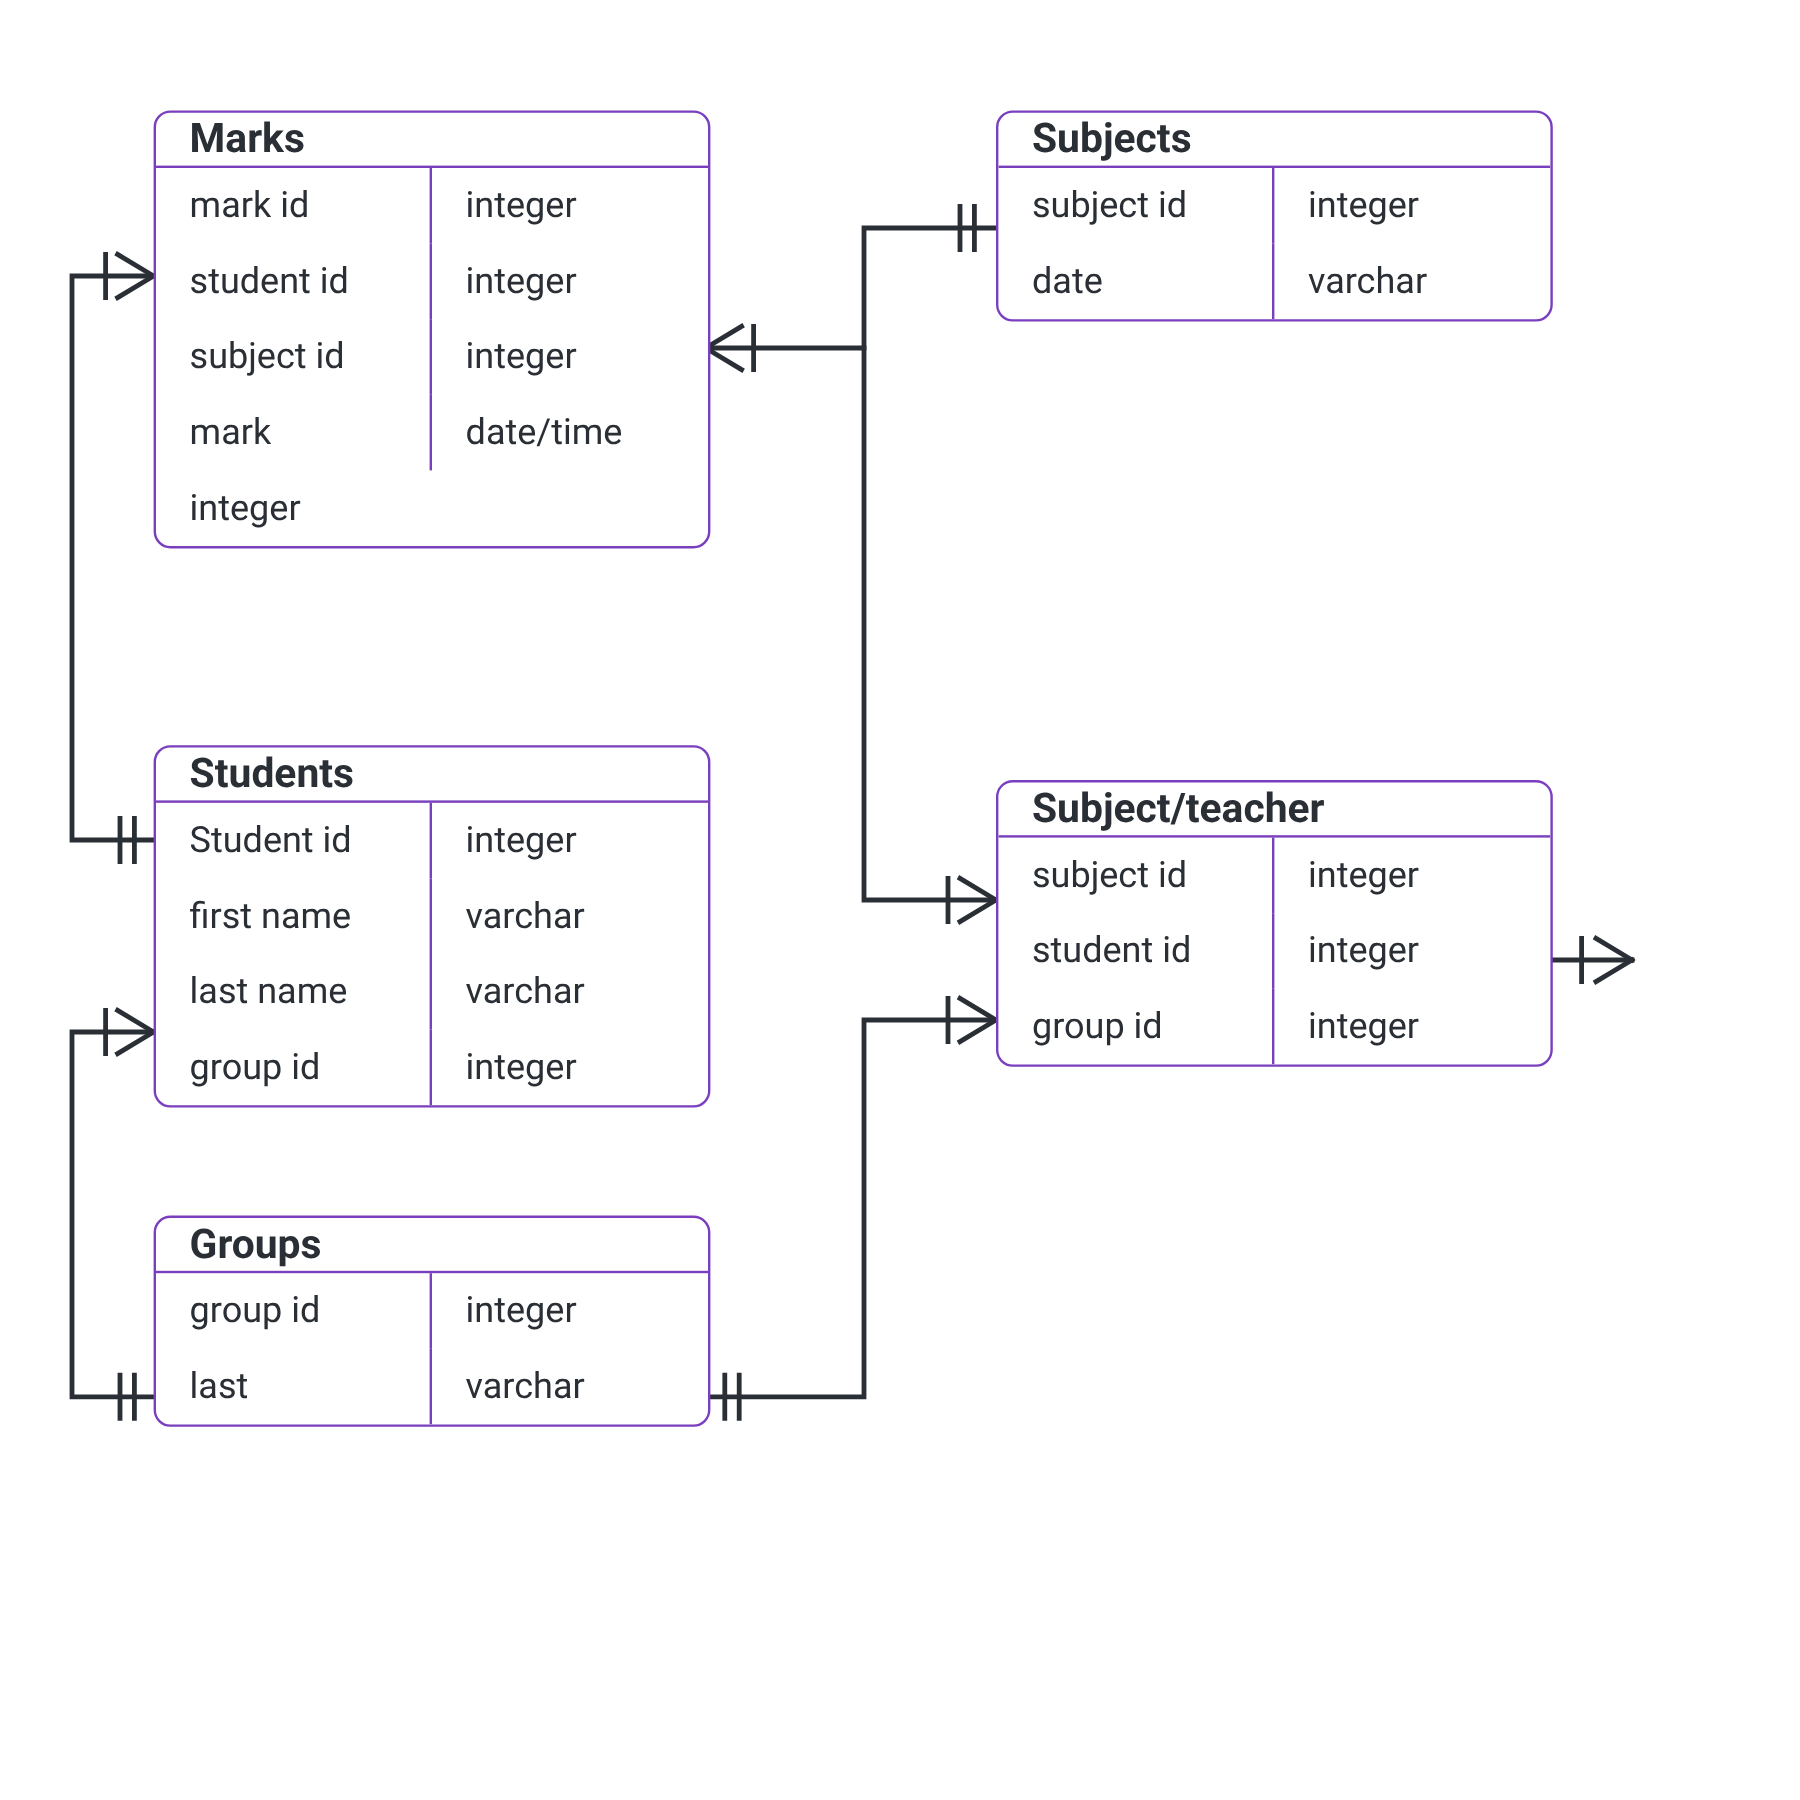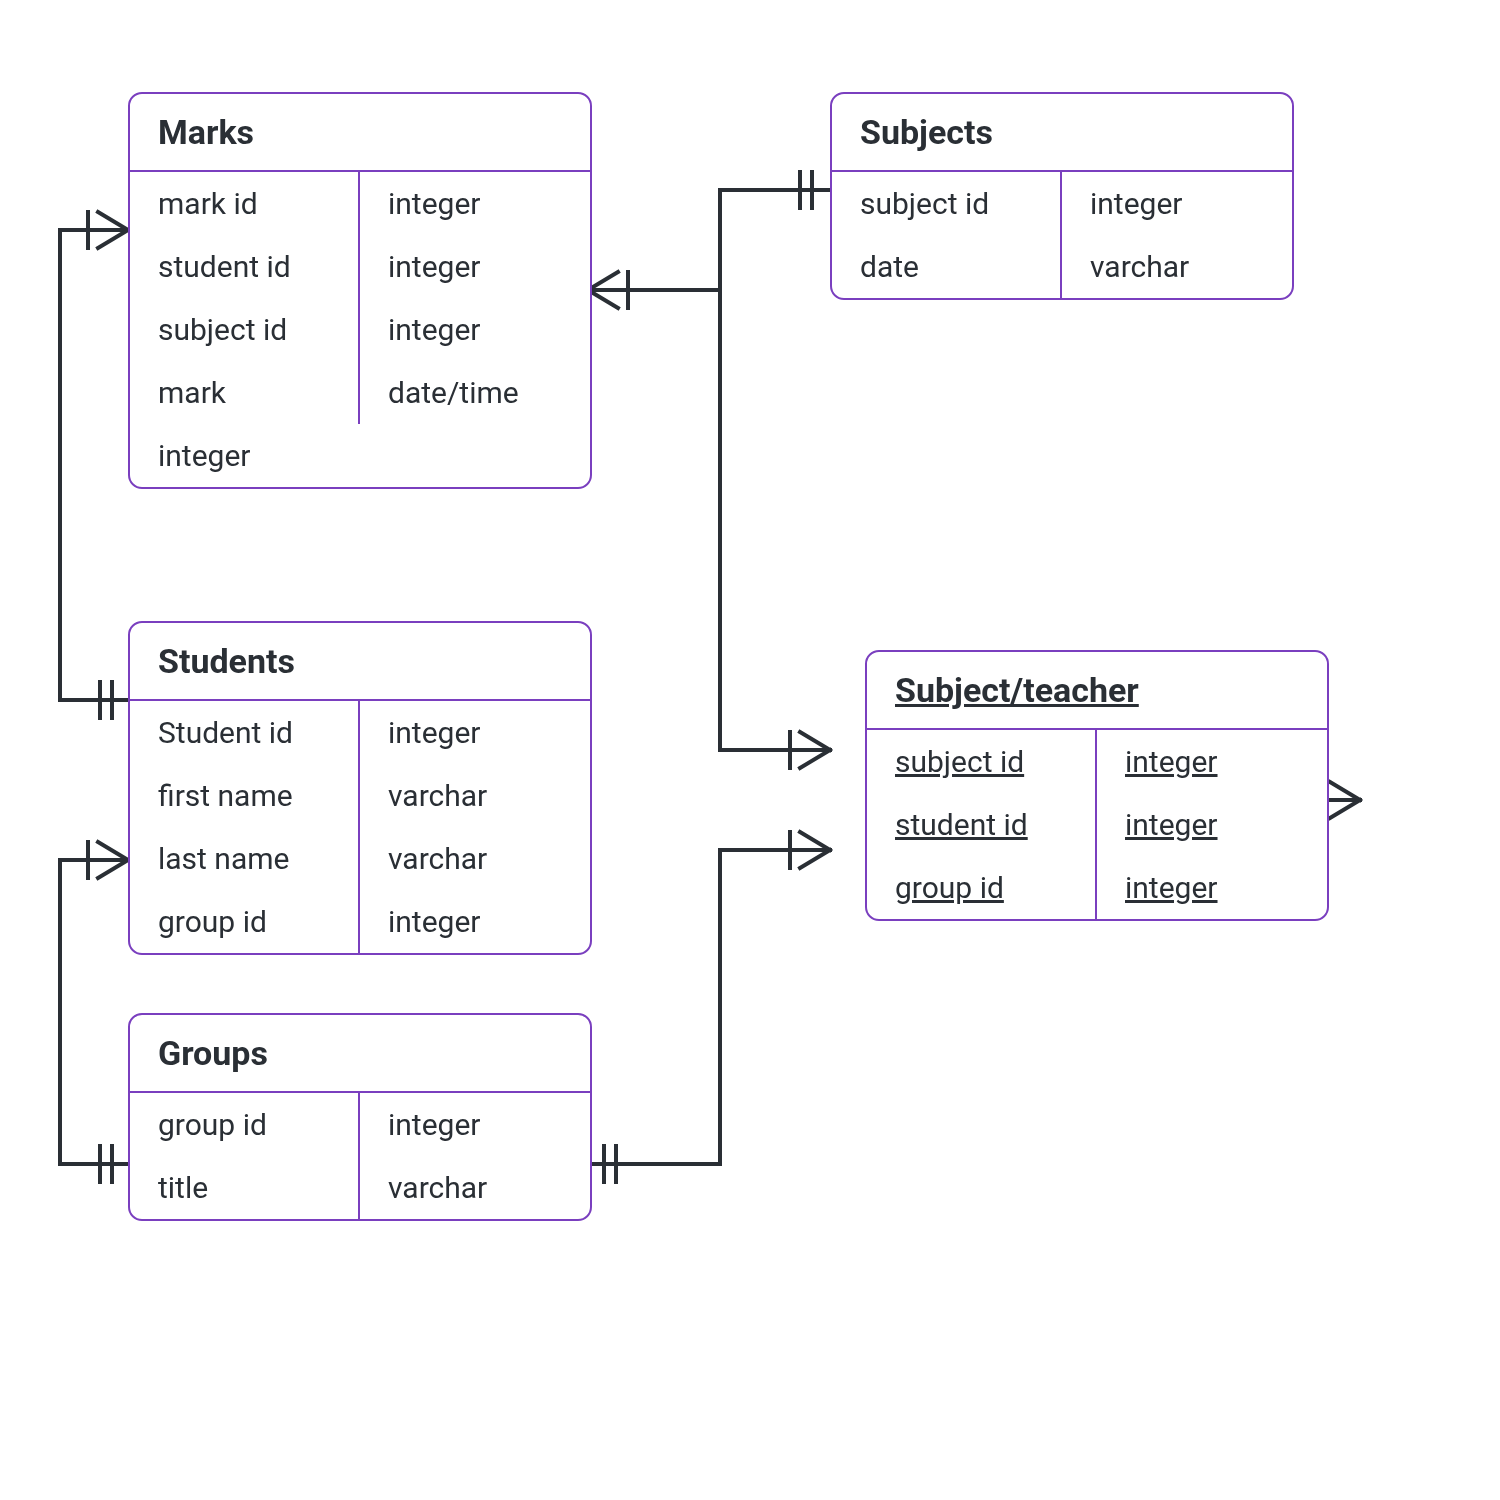--- a/index.html
+++ b/index.html
@@ -1,19 +1,19 @@
 <!DOCTYPE html>
 <html><head>
 <meta charset="utf-8">
 <style>
   html,body{margin:0;padding:0;background:#fff;width:1500px;height:1500px;font-family:"Segoe UI",Roboto,Helvetica,Arial,sans-serif;color:#2a2f35;}
   .canvas{position:relative;width:1500px;height:1500px;}
   svg.wires{position:absolute;left:0;top:0;width:1500px;height:1500px;pointer-events:none;}
   .entity{position:absolute;border:2px solid #7a3fbf;border-radius:14px;background:#fff;overflow:hidden;}
-  .entity .title{font-weight:700;font-size:34px;padding:18px 28px;color:#2a2f35;border-bottom:2px solid #7a3fbf;}
+  .entity .title{font-weight:700;font-size:34px;padding:2px 28px;color:#2a2f35;border-bottom:2px solid #7a3fbf;}
   .entity .rows{display:grid;grid-template-columns:1fr 1fr;}
   .entity .cell{font-size:30px;padding:14px 36px 14px 28px;color:#2a2f35;}
   .entity .cell.left{border-right:2px solid #7a3fbf;}
   .wire{stroke:#2a2f35;stroke-width:4;fill:none;stroke-linecap:square;}
 </style>
 </head>
 <body>
 <div class="canvas">
 
 <svg class="wires" viewBox="0 0 1500 1500">
@@ -95,35 +95,35 @@
     <div class="cell">integer</div>
     <div class="cell left">first name</div>
     <div class="cell">varchar</div>
     <div class="cell left">last name</div>
     <div class="cell">varchar</div>
     <div class="cell left">group id</div>
     <div class="cell">integer</div>
   </div>
 </div>
 
-<div class="entity" style="left:865px;top:650px;width:460px;text-decoration:underline;">
+<div class="entity" style="left:830px;top:650px;width:460px;">
   <div class="title">Subject/teacher</div>
   <div class="rows">
     <div class="cell left">subject id</div>
     <div class="cell">integer</div>
     <div class="cell left">student id</div>
     <div class="cell">integer</div>
     <div class="cell left">group id</div>
     <div class="cell">integer</div>
   </div>
 </div>
 
 <div class="entity" style="left:128px;top:1013px;width:460px;">
   <div class="title">Groups</div>
   <div class="rows">
     <div class="cell left">group id</div>
     <div class="cell">integer</div>
-    <div class="cell left">title</div>
+    <div class="cell left">last</div>
     <div class="cell">varchar</div>
   </div>
 </div>
 
 </div>
 
 </body></html>

